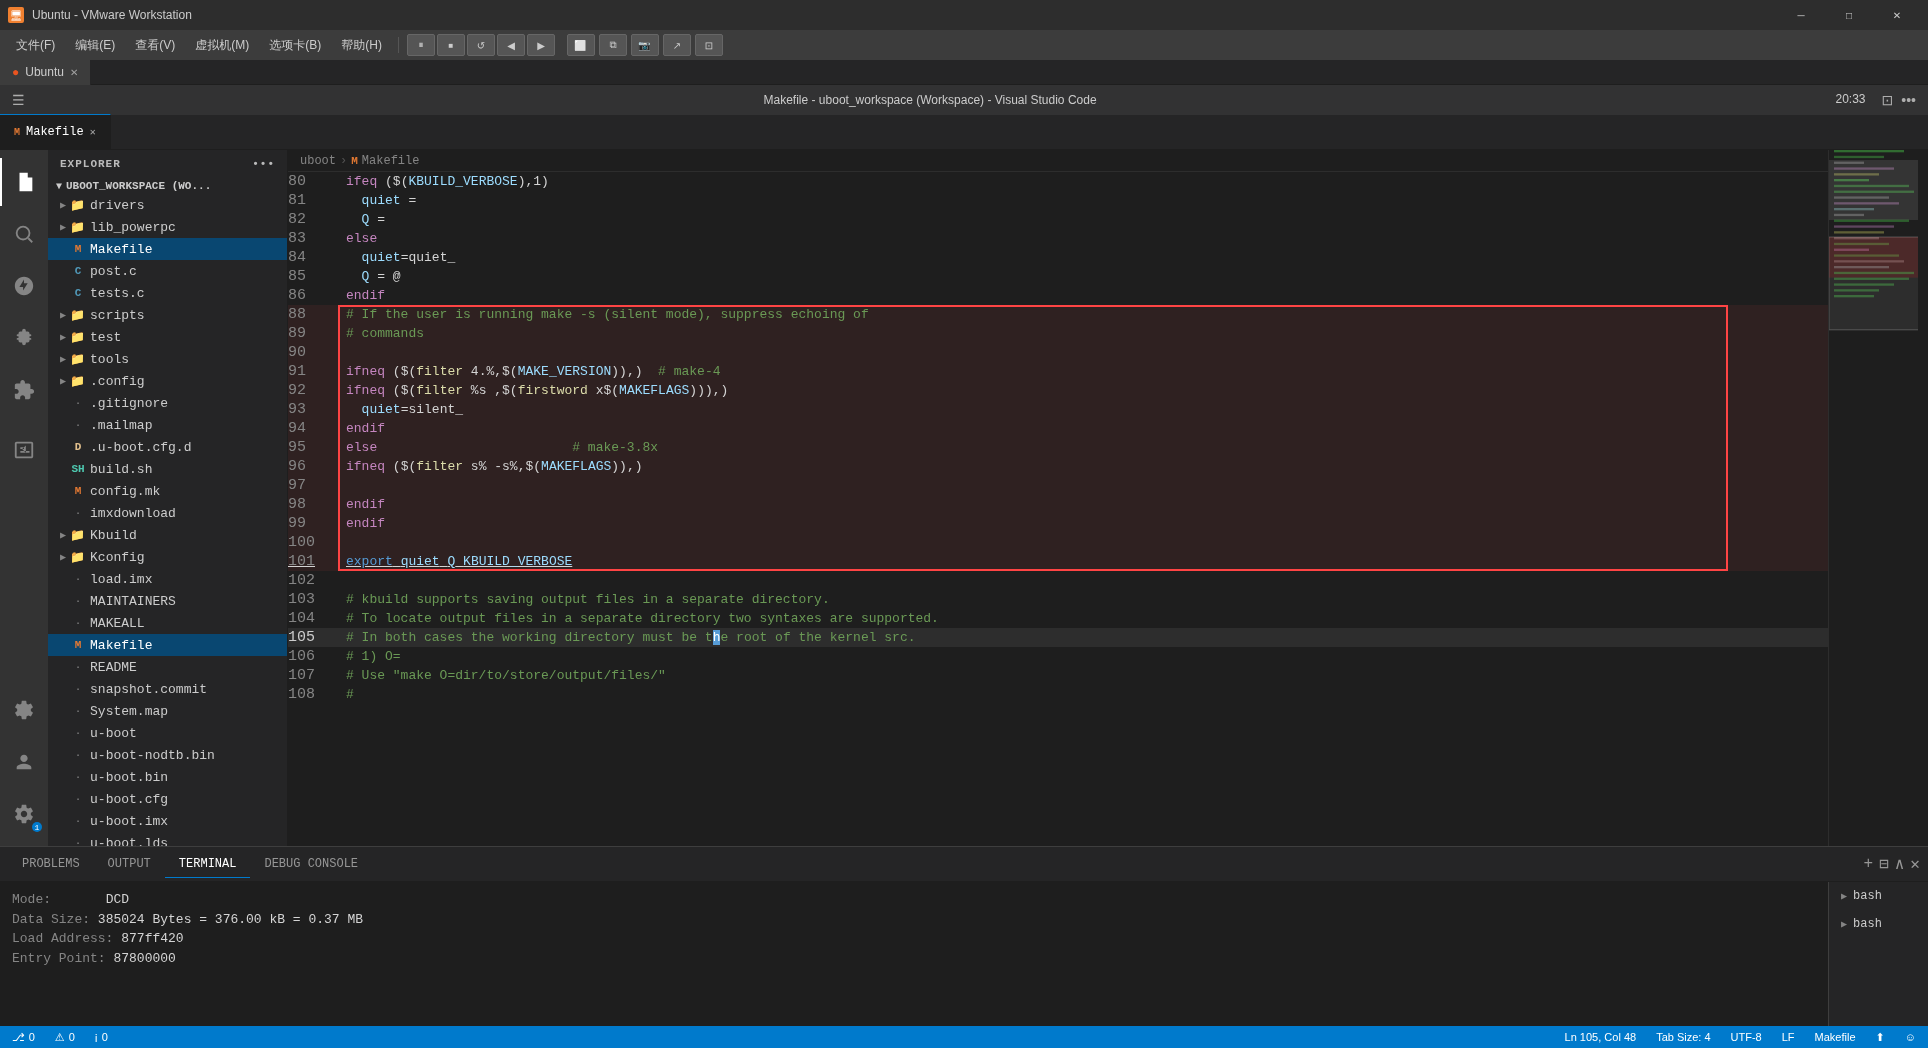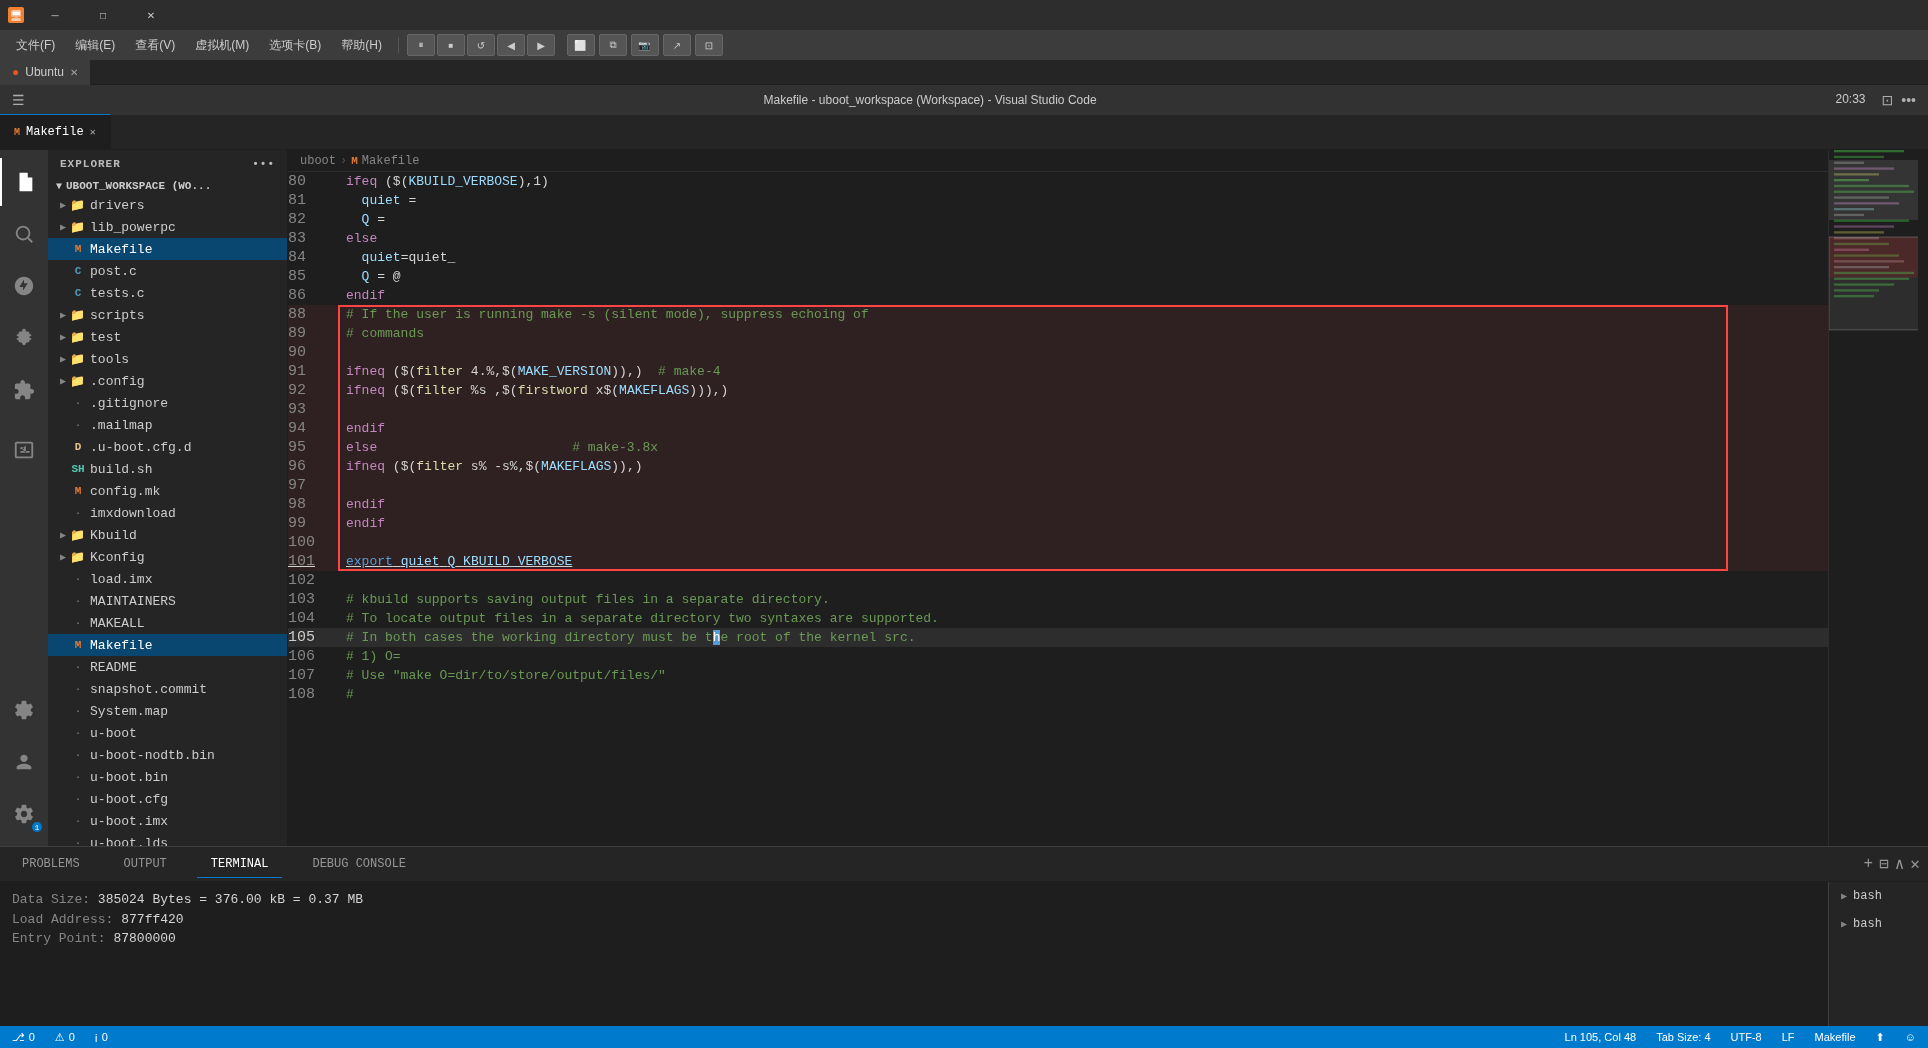--- a/index.html
+++ b/index.html
@@ -290,21 +290,21 @@
       display: flex;
       flex-direction: column;
     }
     #terminal-tabs {
       height: 35px;
       background: #252526;
       display: flex;
       align-items: center;
       border-bottom: 1px solid #1e1e1e;
       padding: 0 8px;
-      gap: 16px;
+      gap: 0;
     }
     .term-tab {
       padding: 6px 14px;
       font-size: 12px;
       color: #969696;
       cursor: pointer;
       border-bottom: 1px solid transparent;
     }
     .term-tab.active {
       color: #ffffff;
@@ -395,20 +395,21 @@
       border: 2px solid #ff4444;
       pointer-events: none;
       z-index: 5;
     }
   </style>
 </head>
 <body>
 
 <div id="title-bar">
   <div class="title-icon">🖥</div>
+  <span class="title-text">Ubuntu - VMware Workstation</span>
   <div class="win-controls">
     <div class="win-btn">─</div>
     <div class="win-btn">□</div>
     <div class="win-btn close">✕</div>
   </div>
 </div>
 
 <div id="menu-bar">
   <div class="menu-item">文件(F)</div>
   <div class="menu-item">编辑(E)</div>
@@ -754,21 +755,21 @@
             <div class="code-line" style="background:rgba(255,80,80,0.08);">
               <span class="line-number">91</span>
               <span class="line-content"><span class="kw">ifneq</span> <span class="plain">($(</span><span class="fn">filter</span> <span class="plain">4.%,$(</span><span class="var">MAKE_VERSION</span><span class="plain">)),)  </span><span class="cmt"># make-4</span></span>
             </div>
 
             <div class="code-line" style="background:rgba(255,80,80,0.08);">
               <span class="line-number">92</span>
               <span class="line-content"><span class="kw">ifneq</span> <span class="plain">($(</span><span class="fn">filter</span> <span class="plain">%s ,$(</span><span class="fn">firstword</span> <span class="plain">x$(</span><span class="var">MAKEFLAGS</span><span class="plain">))),)</span></span>
             </div>
 
-            <div class="code-line" style="background:rgba(255,80,80,0.08);flex-direction:column;">
+            <div class="code-line" style="background:rgba(255,80,80,0.08);">
               <span class="line-number">93</span>
               <span class="line-content">  <span class="var">quiet</span><span class="plain">=silent_</span></span>
             </div>
 
             <div class="code-line" style="background:rgba(255,80,80,0.08);">
               <span class="line-number">94</span>
               <span class="line-content"><span class="kw">endif</span></span>
             </div>
 
             <div class="code-line" style="background:rgba(255,80,80,0.08);">
@@ -897,20 +898,24 @@
       <div class="term-actions">
         <span class="term-action-btn">+</span>
         <span class="term-action-btn">⊟</span>
         <span class="term-action-btn">∧</span>
         <span class="term-action-btn">✕</span>
       </div>
     </div>
     <div style="display:flex;flex:1;overflow:hidden;">
       <div id="terminal-content">
         <div>
+          <span class="term-label">Mode:</span>&nbsp;&nbsp;&nbsp;&nbsp;&nbsp;&nbsp;
+          <span class="term-value">DCD</span>
+        </div>
+        <div>
           <span class="term-label">Data Size:</span>
           <span class="term-value">385024 Bytes = 376.00 kB = 0.37 MB</span>
         </div>
         <div>
           <span class="term-label">Load Address:</span>
           <span class="term-value">877ff420</span>
         </div>
         <div>
           <span class="term-label">Entry Point:</span>
           <span class="term-value">87800000</span>

